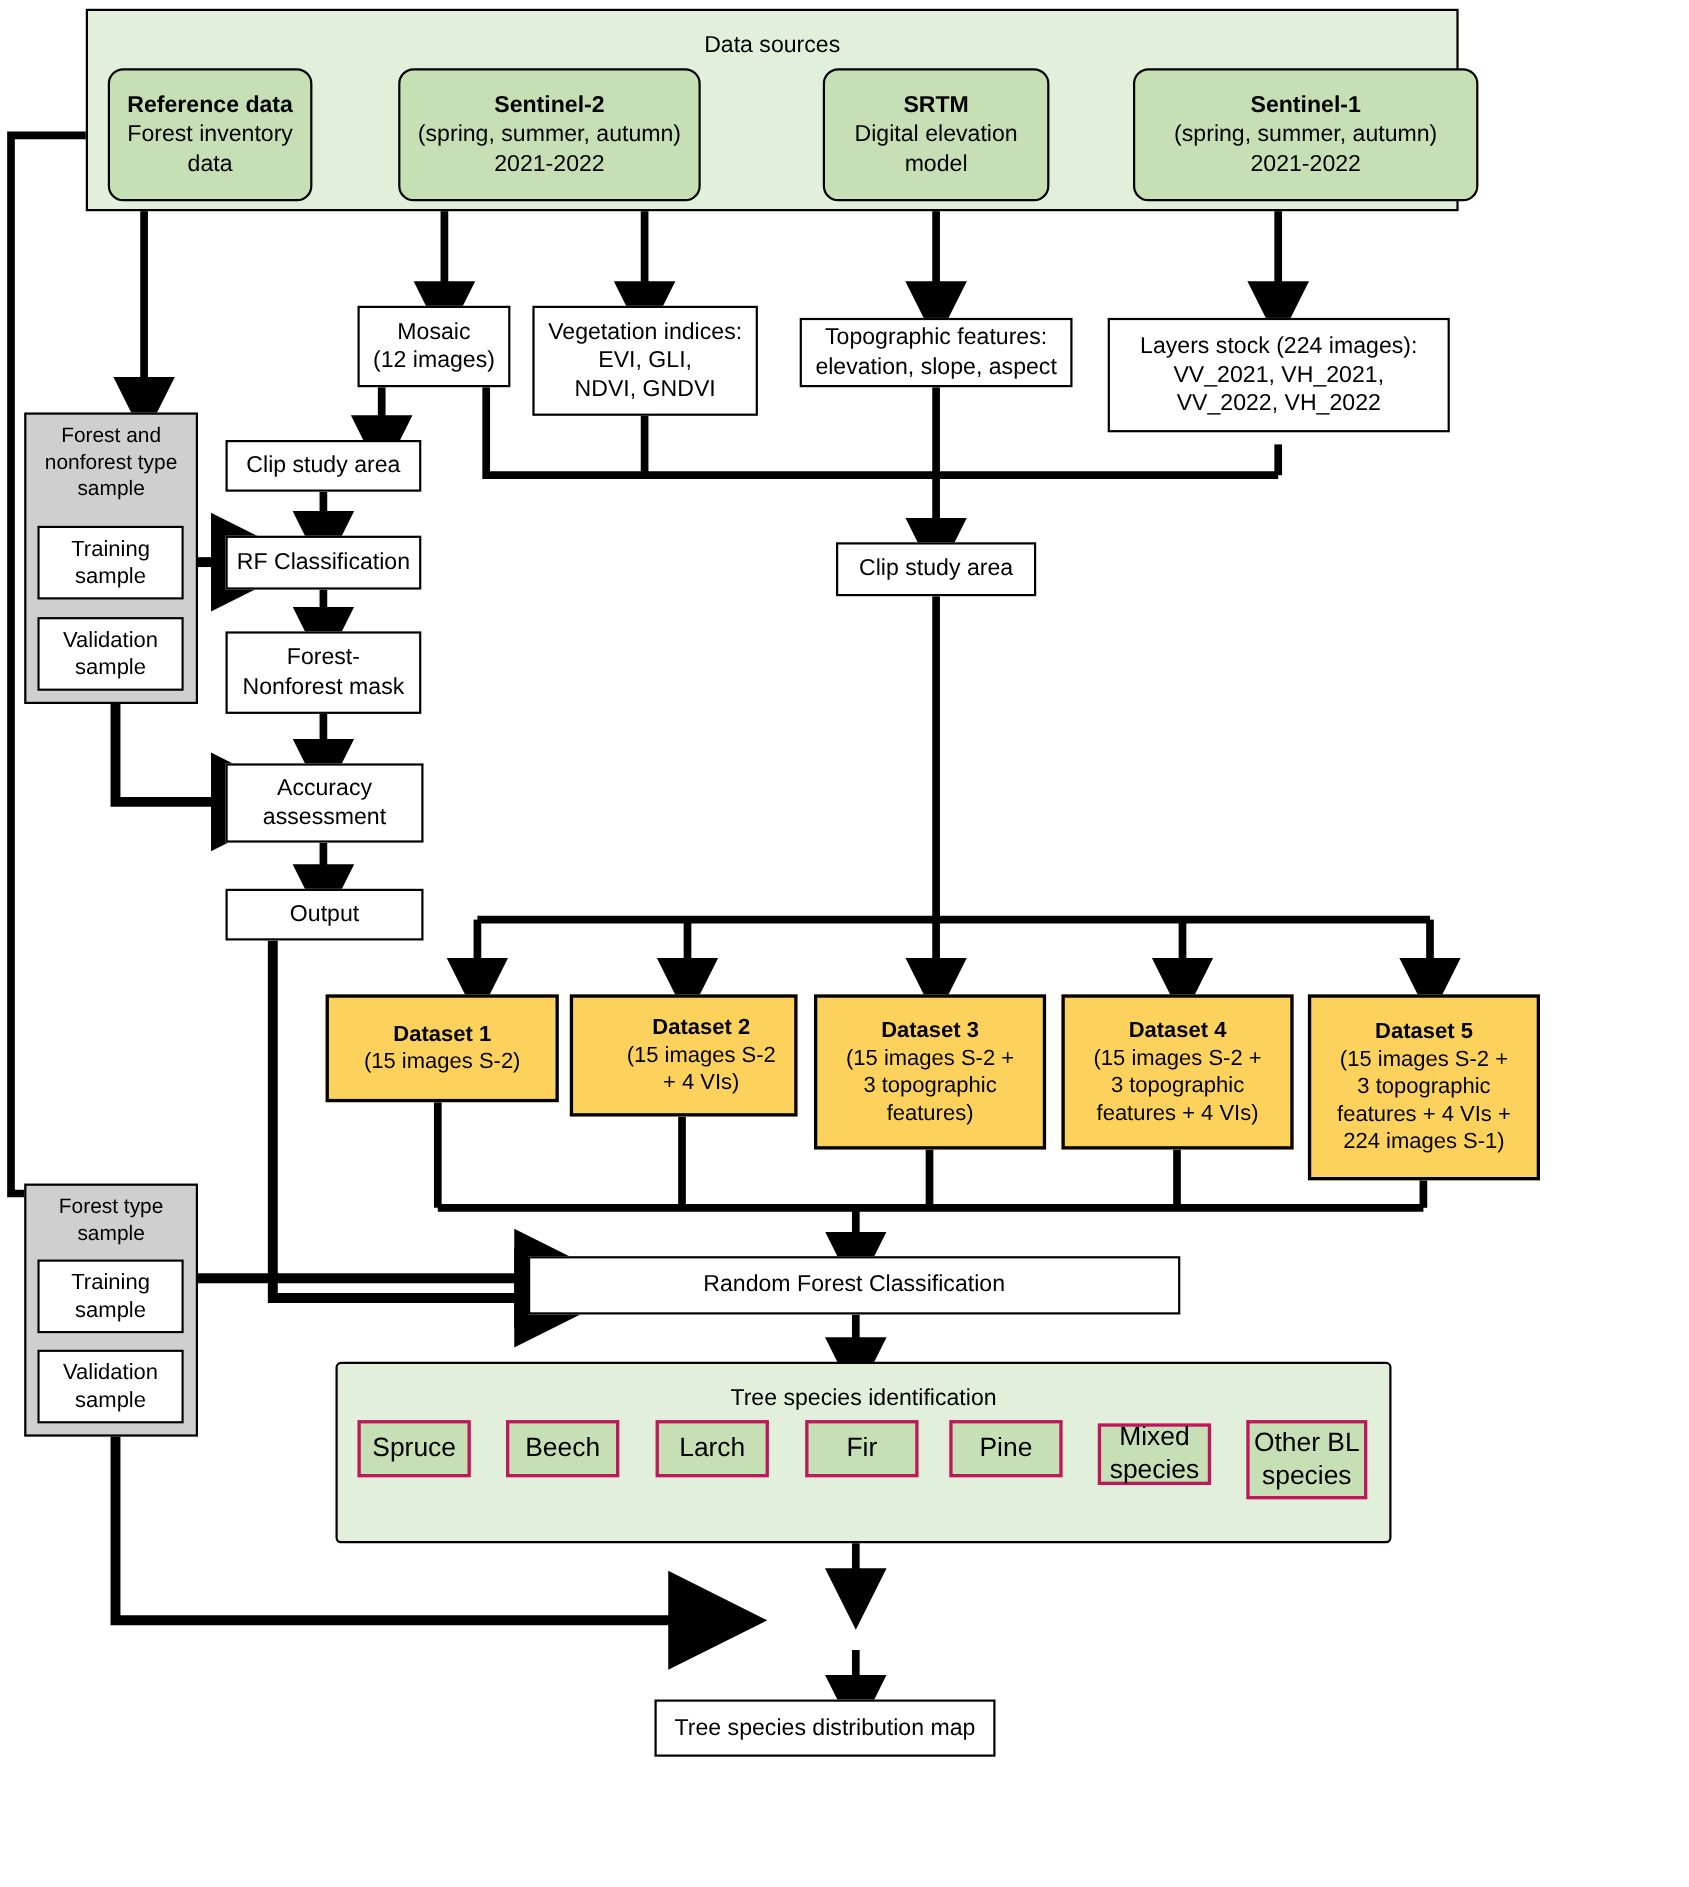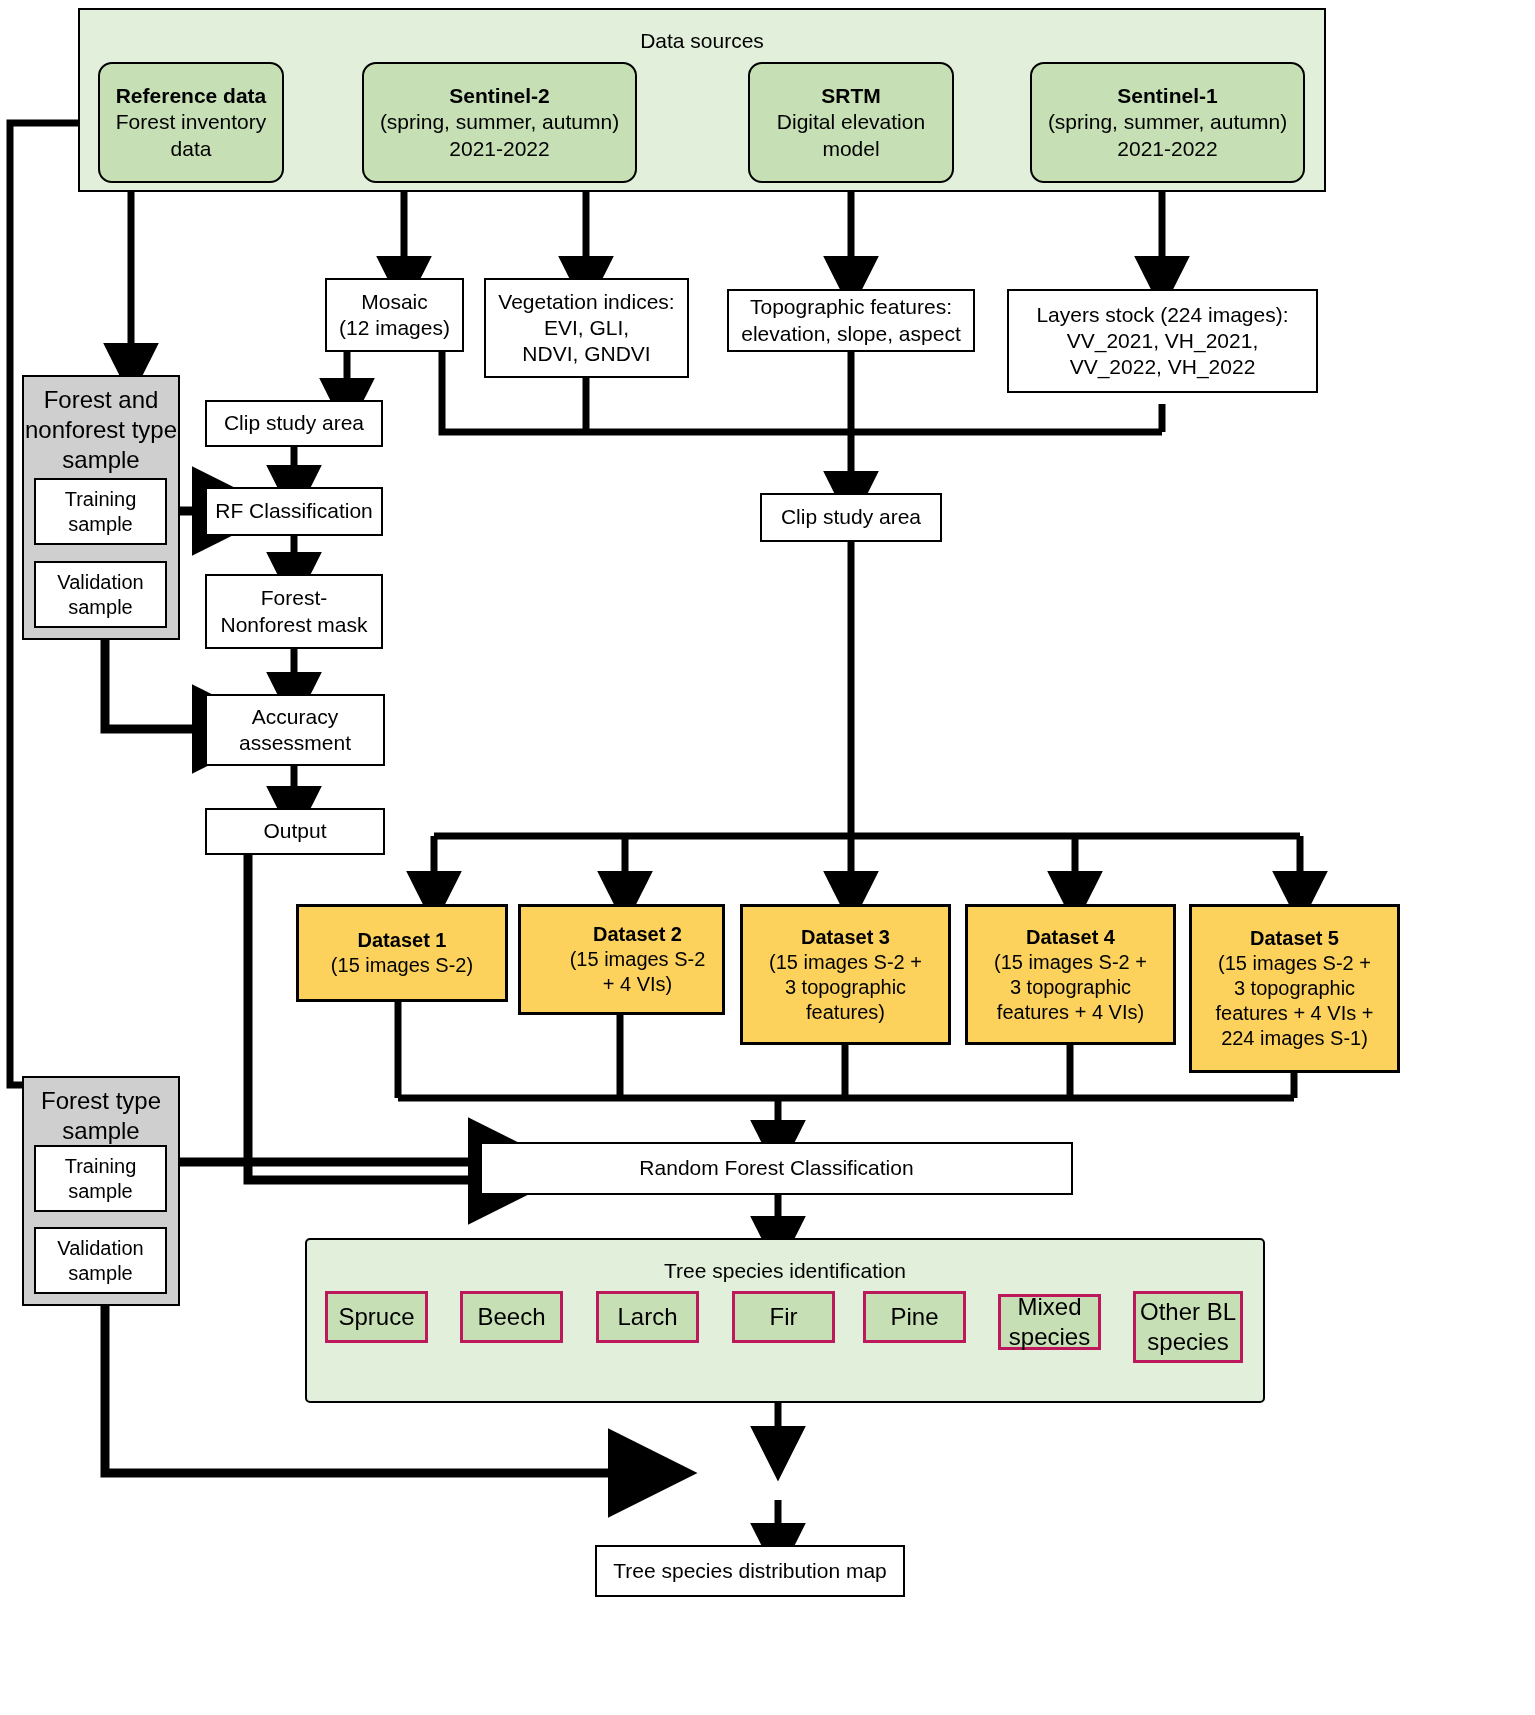--- a/index.html
+++ b/index.html
@@ -10,21 +10,21 @@
   .node{position:absolute;box-sizing:border-box;display:flex;flex-direction:column;
         align-items:center;justify-content:center;text-align:center;line-height:1.25;}
   .white-box{background:#ffffff;border:2px solid #000;font-size:21px;}
   .green-group{background:#e2efda;border:2px solid #000;}
   .green-round{background:#c6dfb4;border:2px solid #000;border-radius:14px;font-size:21px;}
   .green-small{background:#c6dfb4;border:3px solid #be185d;font-size:24px;}
   .grey-group{background:#cfcfcf;border:2px solid #000;}
   .grey-inner{background:#ffffff;border:2px solid #000;font-size:20px;}
   .yellow-box{background:#fcd25c;border:3px solid #000;font-size:20px;}
   .bold{font-weight:bold;}
-  .ttl{font-size:24px;}
+  .ttl{font-size:19px;}
 
   .group-title{position:absolute;left:0;right:0;text-align:center;font-size:21px;}
 
   svg.wires{position:absolute;left:0;top:0;width:1535px;height:1715px;pointer-events:none;}
   .ln{stroke:#000;fill:none;}
 </style>
 </head>
 <body>
 
 <div id="canvas">
@@ -117,21 +117,21 @@
     <div>(spring, summer, autumn)</div>
     <div>2021-2022</div>
   </div>
 
   <div class="node green-round" style="left:748px;top:62px;width:206px;height:121px;">
     <div class="bold">SRTM</div>
     <div>Digital elevation</div>
     <div>model</div>
   </div>
 
-  <div class="node green-round" style="left:1030px;top:62px;width:275px;height:121px;">
+  <div class="node green-round" style="left:1030px;top:62px;width:314px;height:121px;">
     <div class="bold">Sentinel-1</div>
     <div>(spring, summer, autumn)</div>
     <div>2021-2022</div>
   </div>
 
   <div class="node white-box" style="left:325px;top:278px;width:139px;height:74px;">
     <div>Mosaic</div>
     <div>(12 images)</div>
   </div>
 

